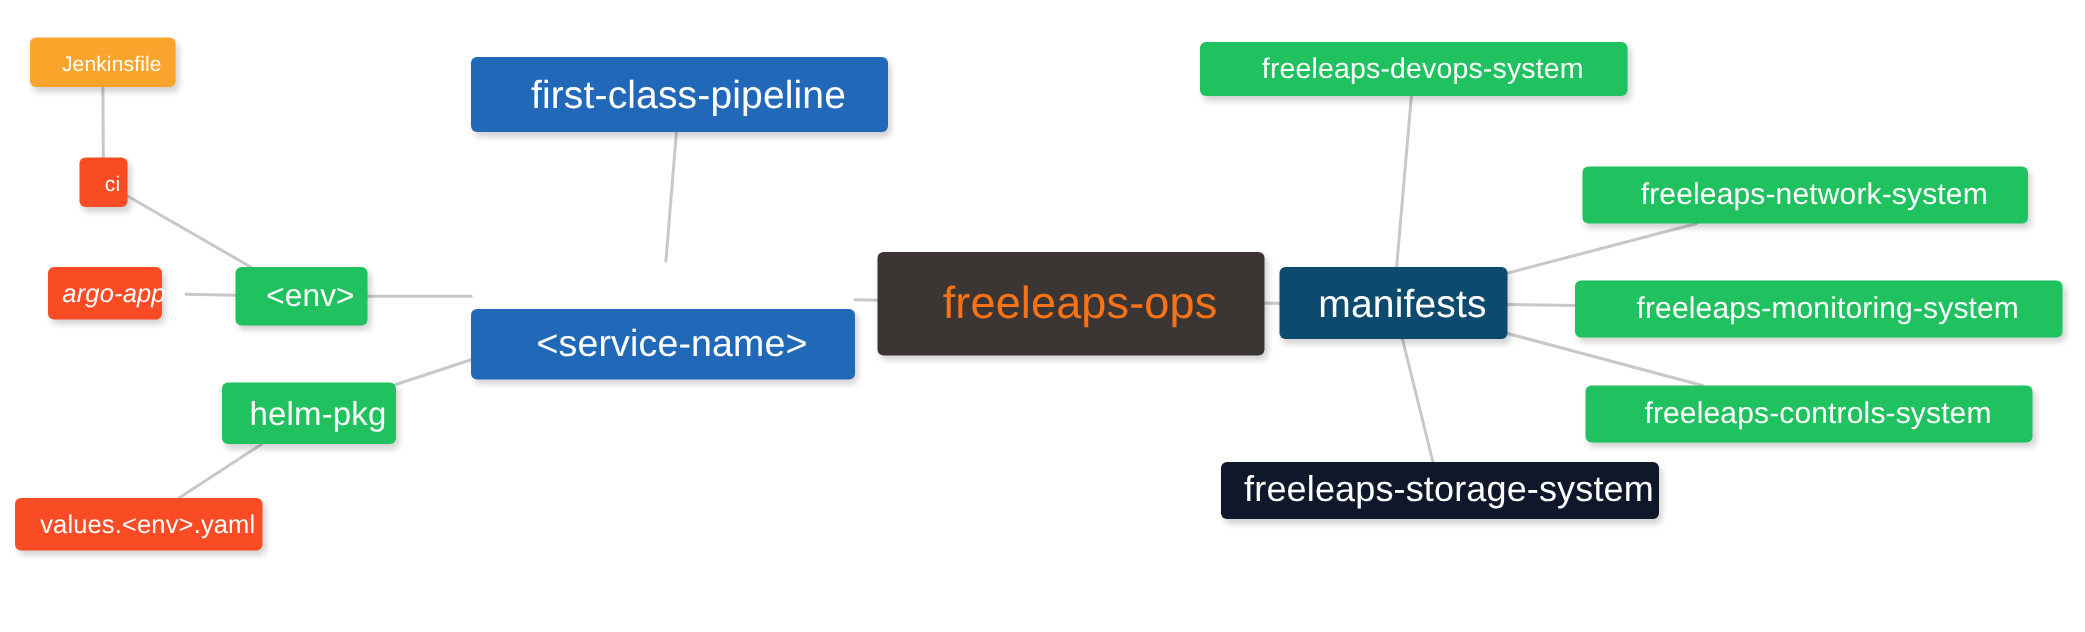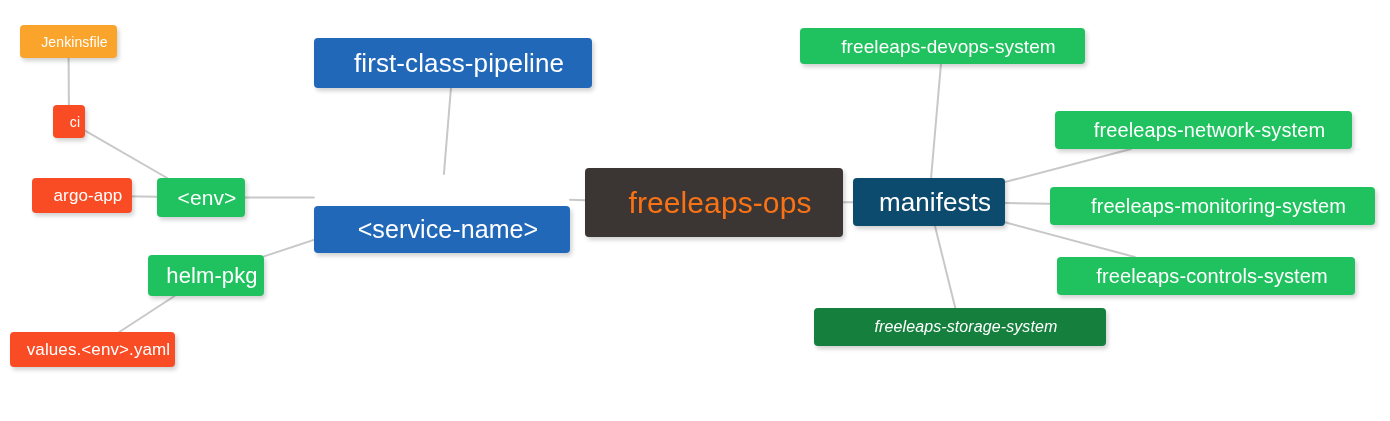--- a/index.html
+++ b/index.html
@@ -44,23 +44,23 @@
       <line x1="1005" y1="222.30324909747293" x2="1134.8783783783783" y2="257" stroke="#c8c8c8" stroke-width="2" stroke-linecap="round"></line>
       <line x1="934.952" y1="226" x2="955.288" y2="308" stroke="#c8c8c8" stroke-width="2" stroke-linecap="round"></line>
     </svg>
   <div id="node-layer">
       <div class="node" style="left: 585px; top: 168px; width: 258px; height: 69px; background: rgb(59, 54, 51); font-size: 30px; color: #f97316;">freeleaps-ops</div>
       <div class="node" style="left: 314px; top: 174px; width: 256px; height: 47px; background: rgb(34, 104, 184); font-size: 25px; color: rgb(255, 255, 255); margin-top: 32px;">&lt;service-name&gt;</div>
       <div class="node" style="left: 314px; top: 38px; width: 278px; height: 50px; background: rgb(34, 104, 184); font-size: 26px; color: rgb(255, 255, 255);">first-class-pipeline</div>
       <div class="node" style="left: 157px; top: 178px; width: 88px; height: 39px; background: rgb(31, 194, 94); font-size: 21px; color: rgb(255, 255, 255);">&lt;env&gt;</div>
       <div class="node" style="left: 53px; top: 105px; width: 32px; height: 33px; background: rgb(249, 76, 36); font-size: 14px; color: rgb(255, 255, 255);">ci</div>
       <div class="node" style="left: 20px; top: 25px; width: 97px; height: 33px; background: rgb(251, 164, 44); font-size: 14px; color: rgb(255, 255, 255);">Jenkinsfile</div>
-      <div class="node" style="left: 32px; top: 178px; width: 100px; height: 35px; background: rgb(249, 76, 36); font-size: 17px; color: rgb(255, 255, 255);">argo-app</div>
+      <div class="node" style="left: 32px; top: 178px; width: 76px; height: 35px; background: rgb(249, 76, 36); font-size: 17px; color: rgb(255, 255, 255); font-style: italic;">argo-app</div>
       <div class="node" style="left: 148px; top: 255px; width: 116px; height: 41px; background: rgb(31, 194, 94); font-size: 22px; color: rgb(255, 255, 255);">helm-pkg</div>
       <div class="node" style="left: 10px; top: 332px; width: 165px; height: 35px; background: rgb(249, 76, 36); font-size: 17px; color: rgb(255, 255, 255);">values.&lt;env&gt;.yaml</div>
       <div class="node" style="left: 853px; top: 178px; width: 152px; height: 48px; background: #0c4a6e; font-size: 26px; color: rgb(255, 255, 255);">manifests</div>
       <div class="node" style="left: 800px; top: 28px; width: 285px; height: 36px; background: rgb(31, 194, 94); font-size: 19px; color: rgb(255, 255, 255);">freeleaps-devops-system</div>
       <div class="node" style="left: 1055px; top: 111px; width: 297px; height: 38px; background: rgb(31, 194, 94); font-size: 20px; color: rgb(255, 255, 255);">freeleaps-network-system</div>
       <div class="node" style="left: 1050px; top: 187px; width: 325px; height: 38px; background: rgb(31, 194, 94); font-size: 20px; color: rgb(255, 255, 255);">freeleaps-monitoring-system</div>
       <div class="node" style="left: 1057px; top: 257px; width: 298px; height: 38px; background: rgb(31, 194, 94); font-size: 20px; color: rgb(255, 255, 255);">freeleaps-controls-system</div>
-      <div class="node" style="left: 814px; top: 308px; width: 292px; height: 38px; background: #15803d; font-size: 16px; color: rgb(255, 255, 255); font-style: italic;">freeleaps-storage-system</div>
+      <div class="node" style="left: 814px; top: 308px; width: 292px; height: 38px; background: #0f172a; font-size: 24px; color: rgb(255, 255, 255);">freeleaps-storage-system</div>
     </div>
 </div>
 
 </body></html>

